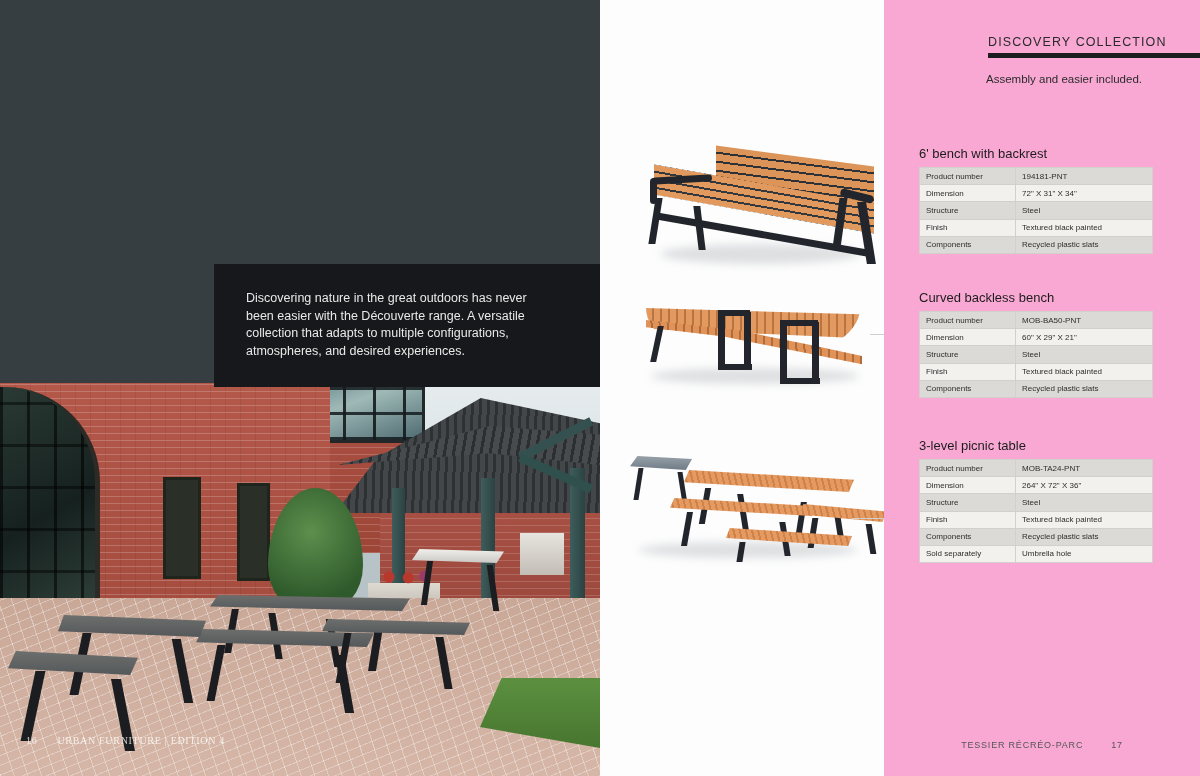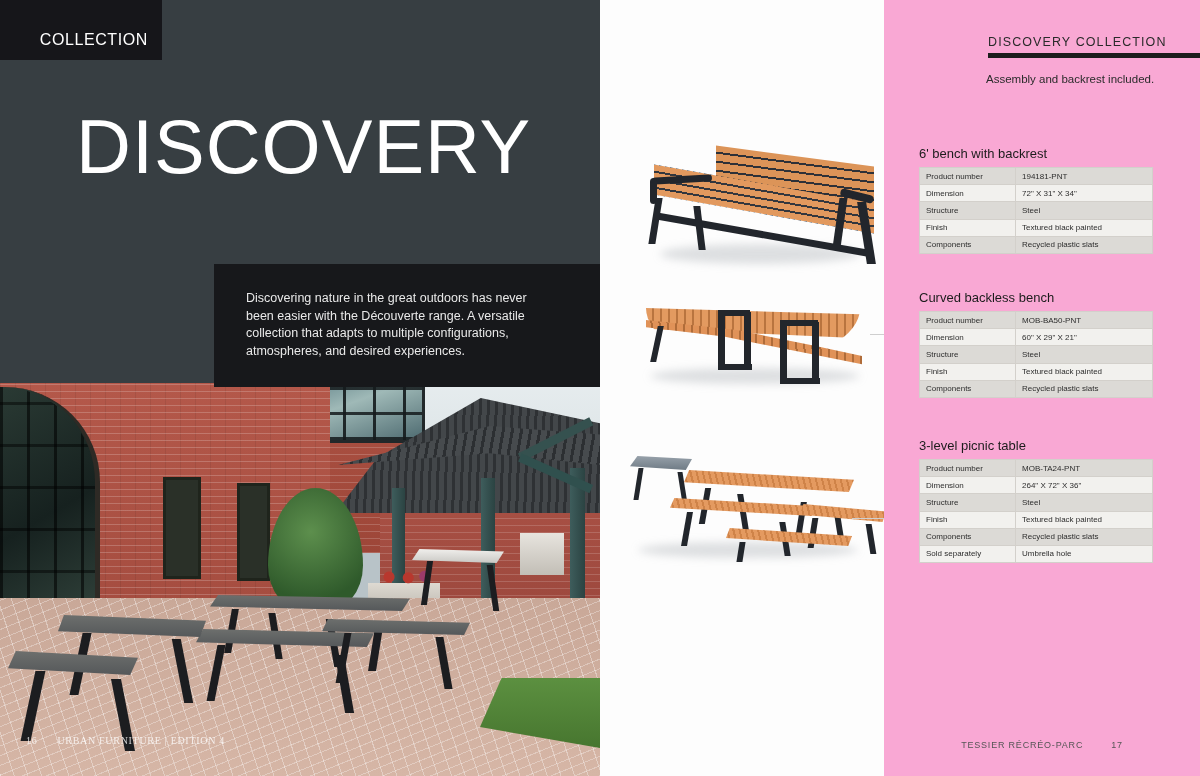--- a/index.html
+++ b/index.html
@@ -229,25 +229,21 @@
   .rp-footer .brand { margin-right: 28px; margin-top: 36px; }
   .rp-footer .pg { color: #555; }
 </style>
 </head>
 <body>
 
 <div class="page">
 
   <div class="left-panel">
 
-    <div class="collection-tab">
-      <div class="collection-tab-label">COLLECTION</div>
-    </div>
-
-    <div class="hero-title">DISCOVERY</div>
+
 
     <div class="desc-box">
       <div class="desc-text">Discovering nature in the great outdoors has never been easier with the Découverte range. A versatile collection that adapts to multiple configurations, atmospheres, and desired experiences.</div>
     </div>
 
     <div class="photo">
       <div class="sky"></div>
       <div class="trees-left"></div>
       <div class="brick2"></div>
       <div class="upper-glass"></div>
@@ -404,21 +400,21 @@
            clip-path:polygon(3% 0,100% 44%,97% 100%,0 56%);"></div>
       <div class="r-frame" style="left:116px;top:96px;width:6px;height:20px;transform:skewX(-9deg);"></div>
       <div class="leader" style="left:230px;top:72px;width:62px;"></div>
     </div>
   </div>
 
   <div class="right-panel">
 
     <div class="rp-head">DISCOVERY COLLECTION</div>
     <div class="rp-rule"></div>
-    <div class="rp-sub">Assembly and backrest included.</div>
+    <div class="rp-sub">Assembly and easier included.</div>
 
     <div class="prod" style="top:146px;">
       <div class="prod-title">6' bench with backrest</div>
       <table class="spec">
           <tbody>
         <tr class="odd">
           <td class="k">Product number</td>
           <td class="v">194181-PNT</td>
             </tr>
         <tr class="even">

